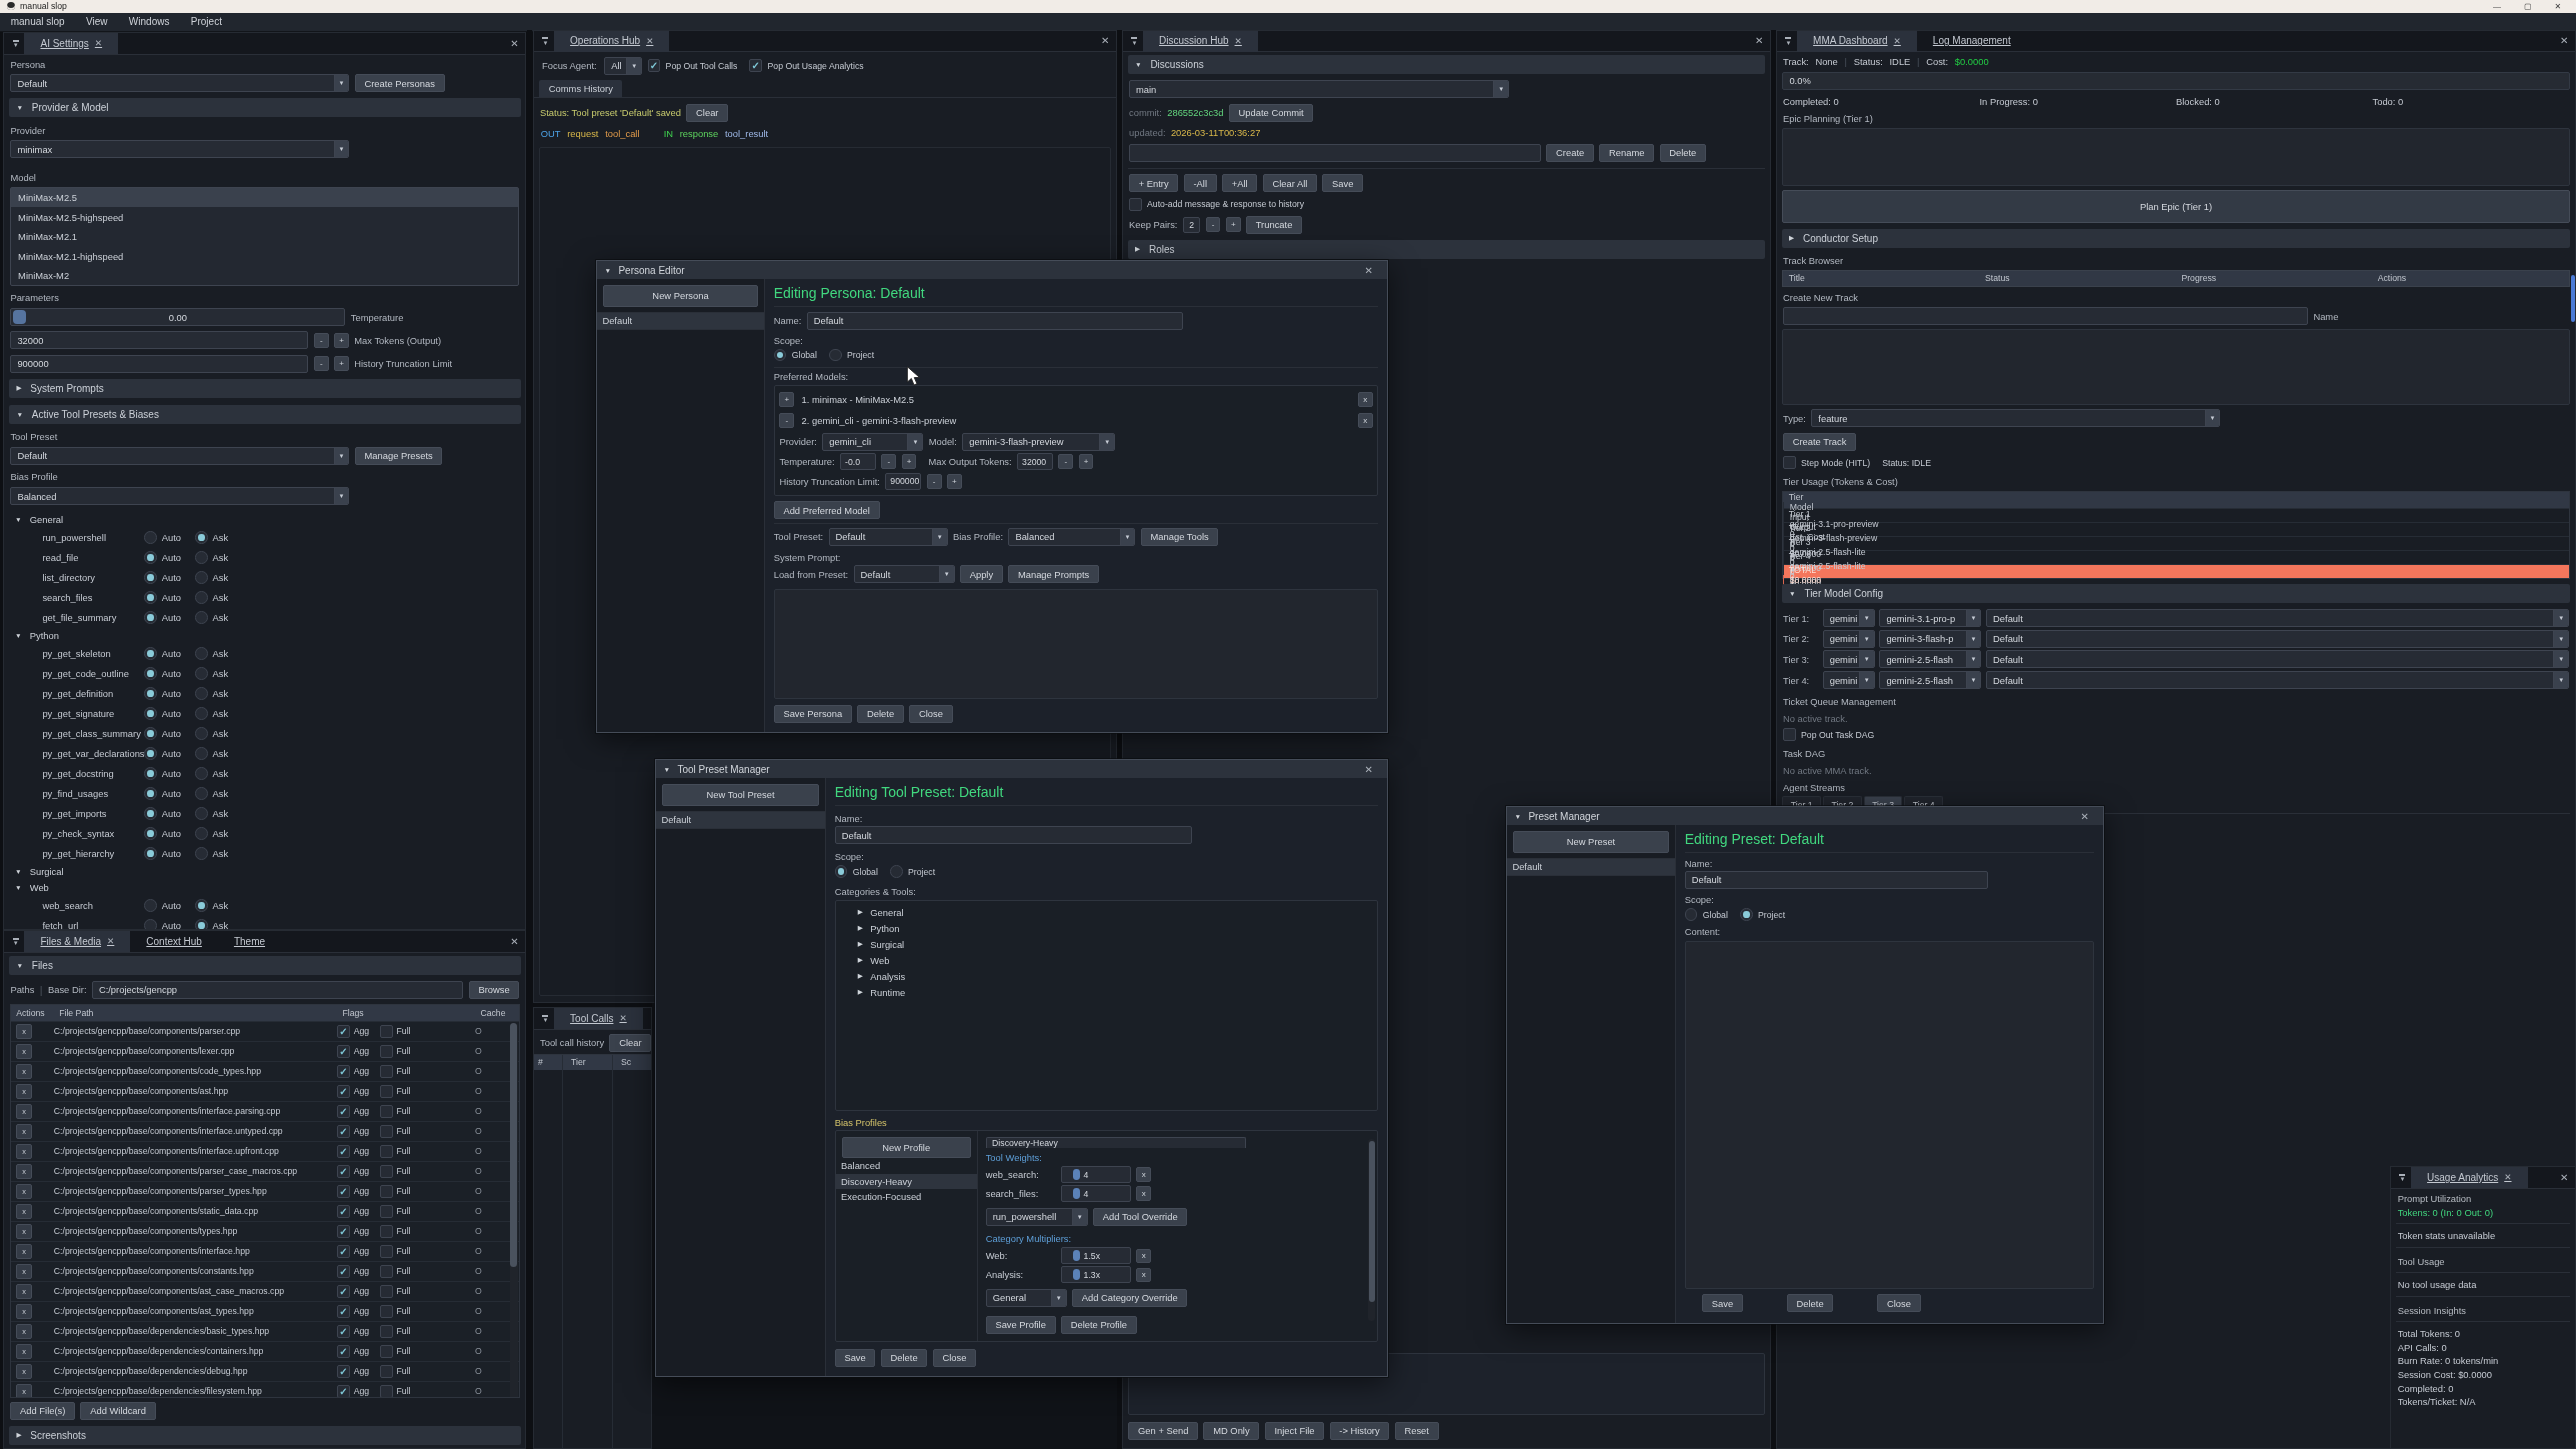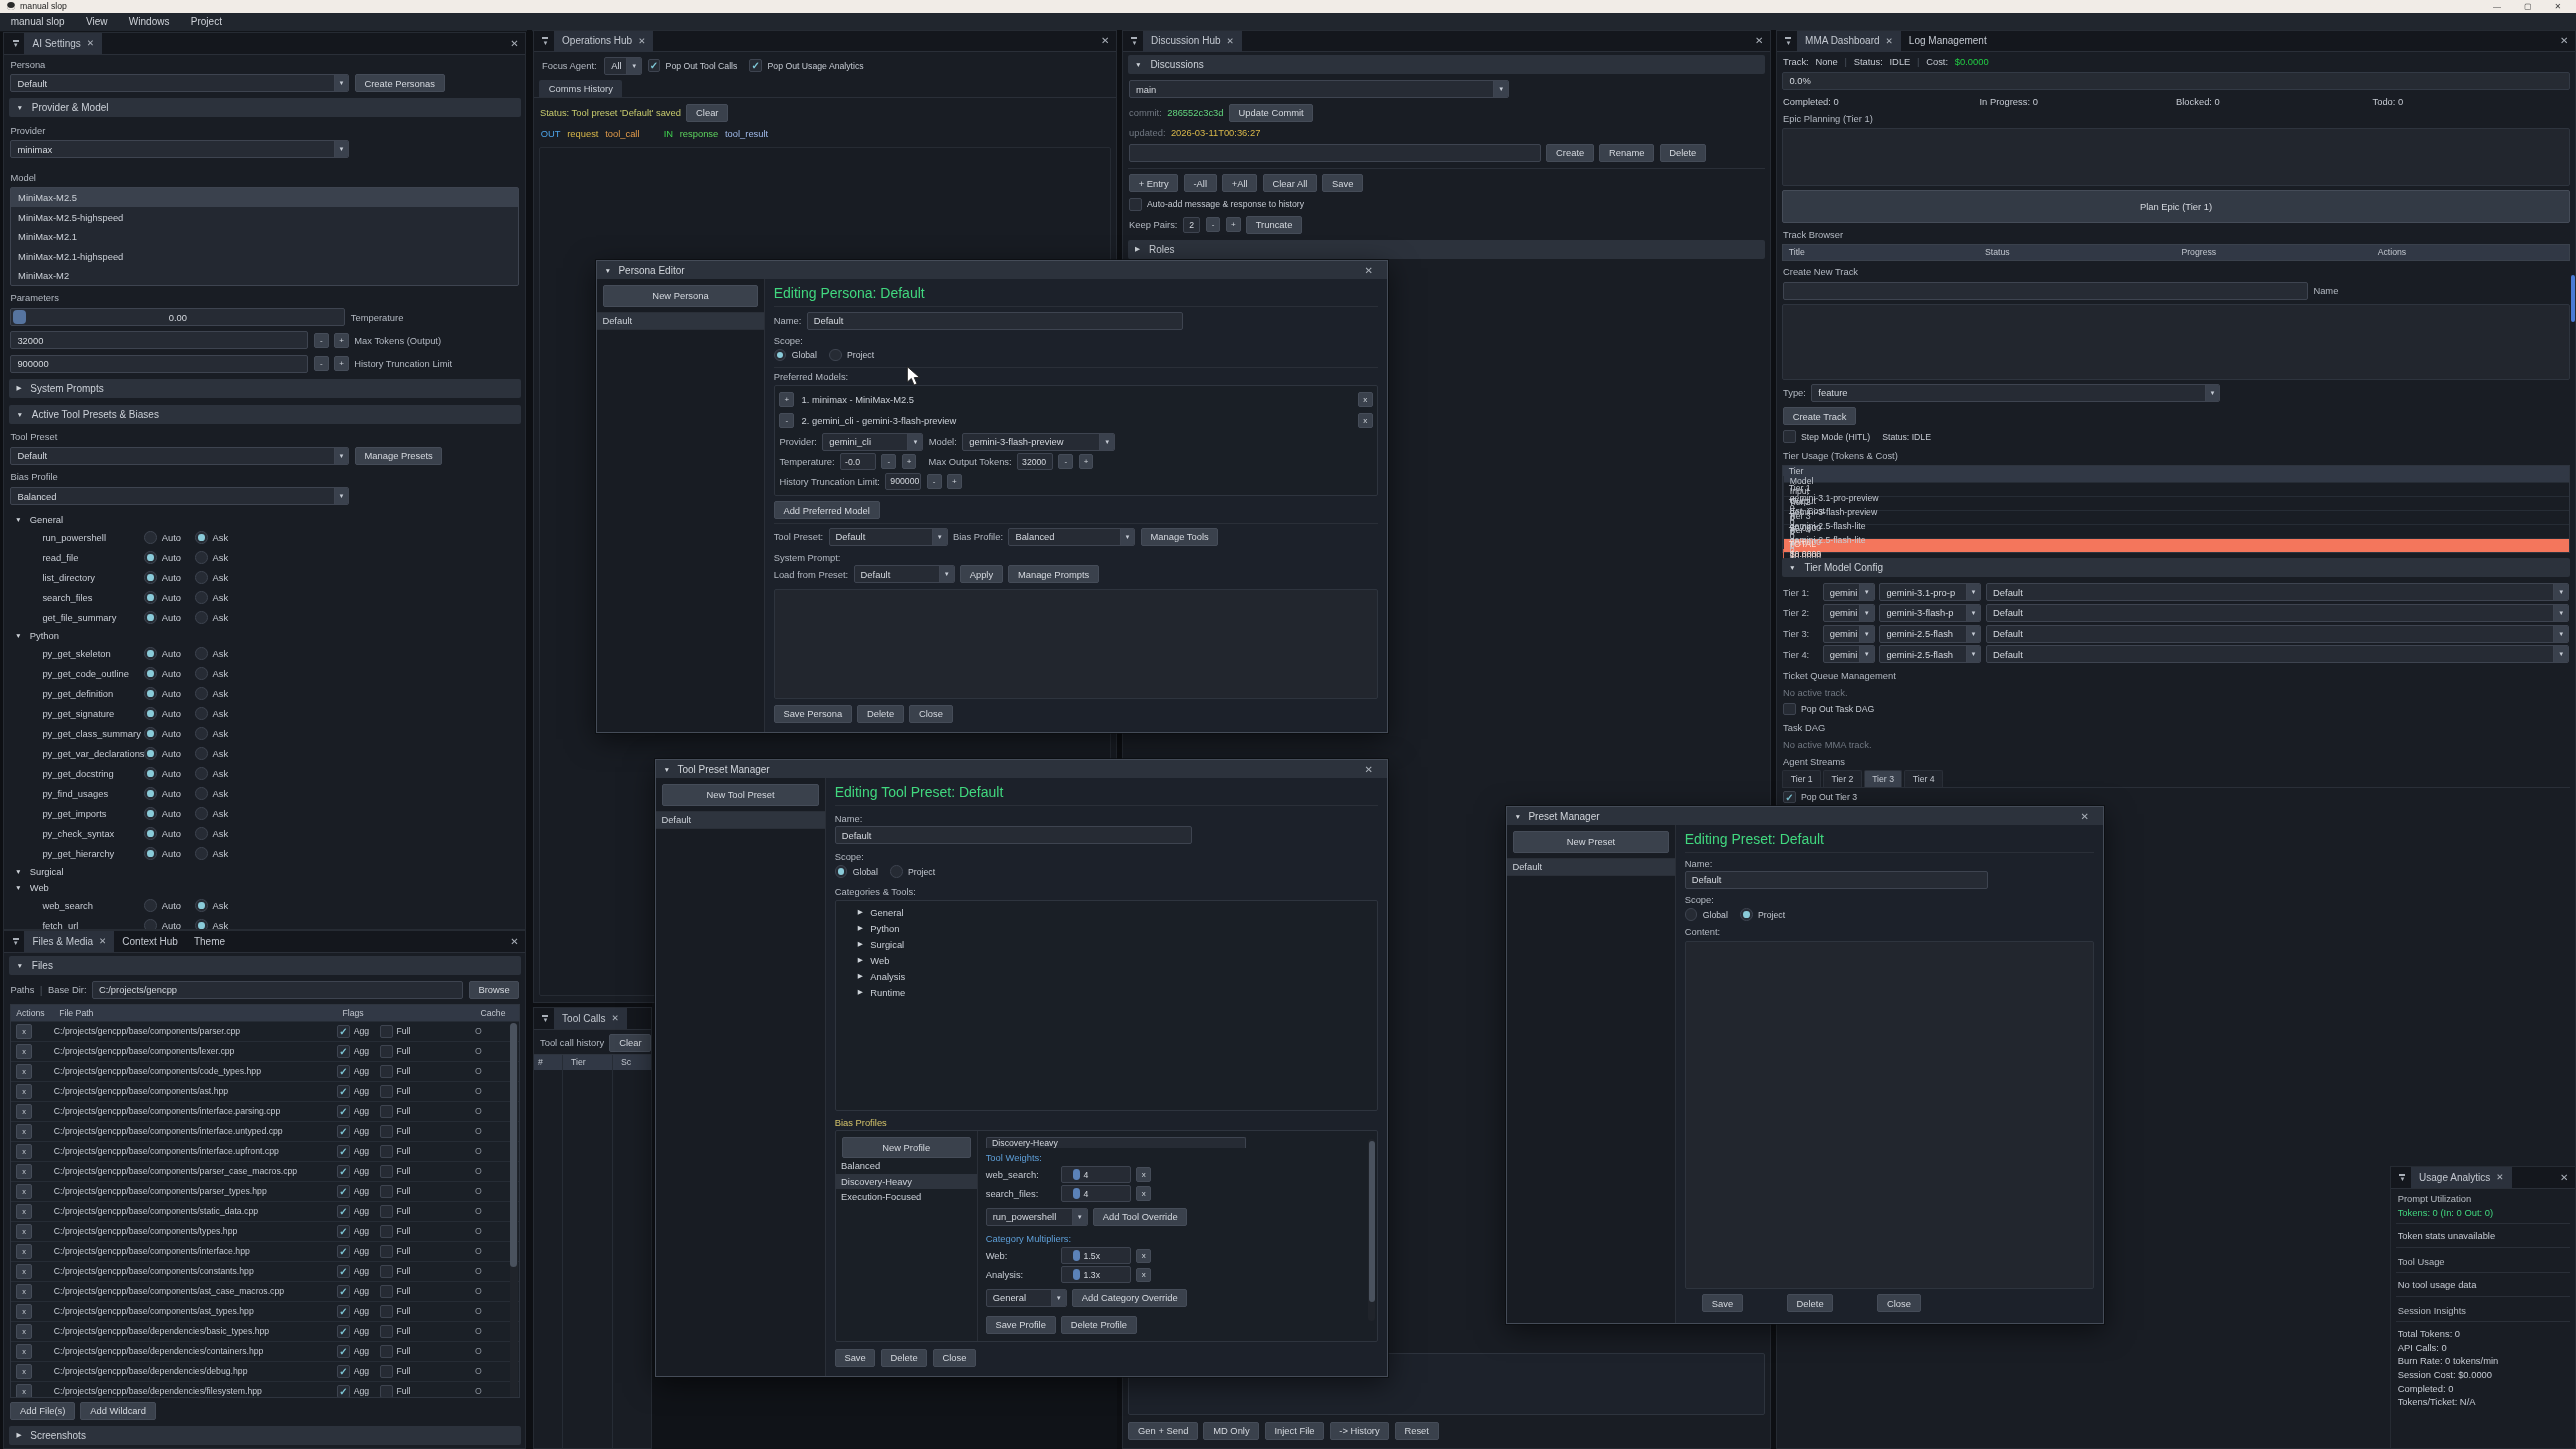--- a/index.html
+++ b/index.html
@@ -16,21 +16,21 @@
   #menubar{position:absolute;left:0;top:12.7px;width:2576px;height:19.5px;background:#21262e;
            display:flex;align-items:center;border-bottom:0.7px solid #12151a;}
   #menubar .mitem{padding:0 10.7px;font-size:10px;color:#cfd3d9;}
 
   
   .panel{position:absolute;background:#191d24;border:0.7px solid #262b33;overflow:hidden;display:flex;flex-direction:column;}
   .tabbar{height:21.5px;min-height:21.5px;display:flex;align-items:center;background:#14171d;
           border-bottom:0.7px solid #2a2f38;padding-left:2.7px;}
   .pmenu{width:17.4px;text-align:center;color:#aab0b9;}
   .pmenu i{display:inline-block;border-top:2px solid #aab0b9;padding-top:0.7px;font-style:normal;font-size:6px;line-height:1;color:#aab0b9;}
-  .ptab{padding:0 8px;height:21.5px;display:flex;align-items:center;gap:6px;font-size:10px;color:#c4c9d1;white-space:nowrap;}
+  .ptab{padding:0 16px;height:21.5px;display:flex;align-items:center;gap:6px;font-size:10px;color:#c4c9d1;white-space:nowrap;text-decoration:underline;}
   .ptab.active{background:#2b313c;}
   .tx{font-size:8.7px;color:#aab0b9;}
   .x{margin-left:auto;margin-right:6.7px;color:#aab0b9;font-size:10px;}
   .sect{height:19px;min-height:19px;background:#2c323c;border-radius:2px;margin:3.4px 4.7px;display:flex;
         align-items:center;gap:8.7px;padding:0 7.4px;font-size:10px;color:#ccd1d8;}
   .sect .c{font-size:6.7px;color:#cfd4da;}
   .lbl{font-size:9.4px;color:#b3b9c2;margin:4px 6px 2px;white-space:nowrap;}
   .dim{color:#707781;}
   .in,.sel{background:#262b34;border:0.7px solid #3e4450;border-radius:2px;height:18px;display:flex;
            align-items:center;padding:0 6px;font-size:9.4px;color:#d5d9df;white-space:nowrap;overflow:hidden;}
@@ -1109,20 +1109,24 @@
     <span><span>Completed:</span> <span>0</span></span>
       <span><span>In Progress:</span> <span>0</span></span>
       <span><span>Blocked:</span> <span>0</span></span>
       <span><span>Todo:</span> <span>0</span></span>
   </div>
   <div class="lbl">Epic Planning (Tier 1)</div>
   <div class="area" style="height:58px;margin:1.3px 5.4px"></div>
   <div class="bigbtn">
       <span>Plan Epic (Tier 1)</span>
     </div>
+  <div class="sect">
+    <span class="c">▶</span>
+    <span>Conductor Setup</span>
+  </div>
   <div class="lbl">Track Browser</div>
   <div class="gridhead">
     <span>Title</span>
       <span>Status</span>
       <span>Progress</span>
       <span>Actions</span>
   </div>
   <div class="lbl">Create New Track</div>
   <div class="row">
     <span class="in" style="width:525px"></span>

